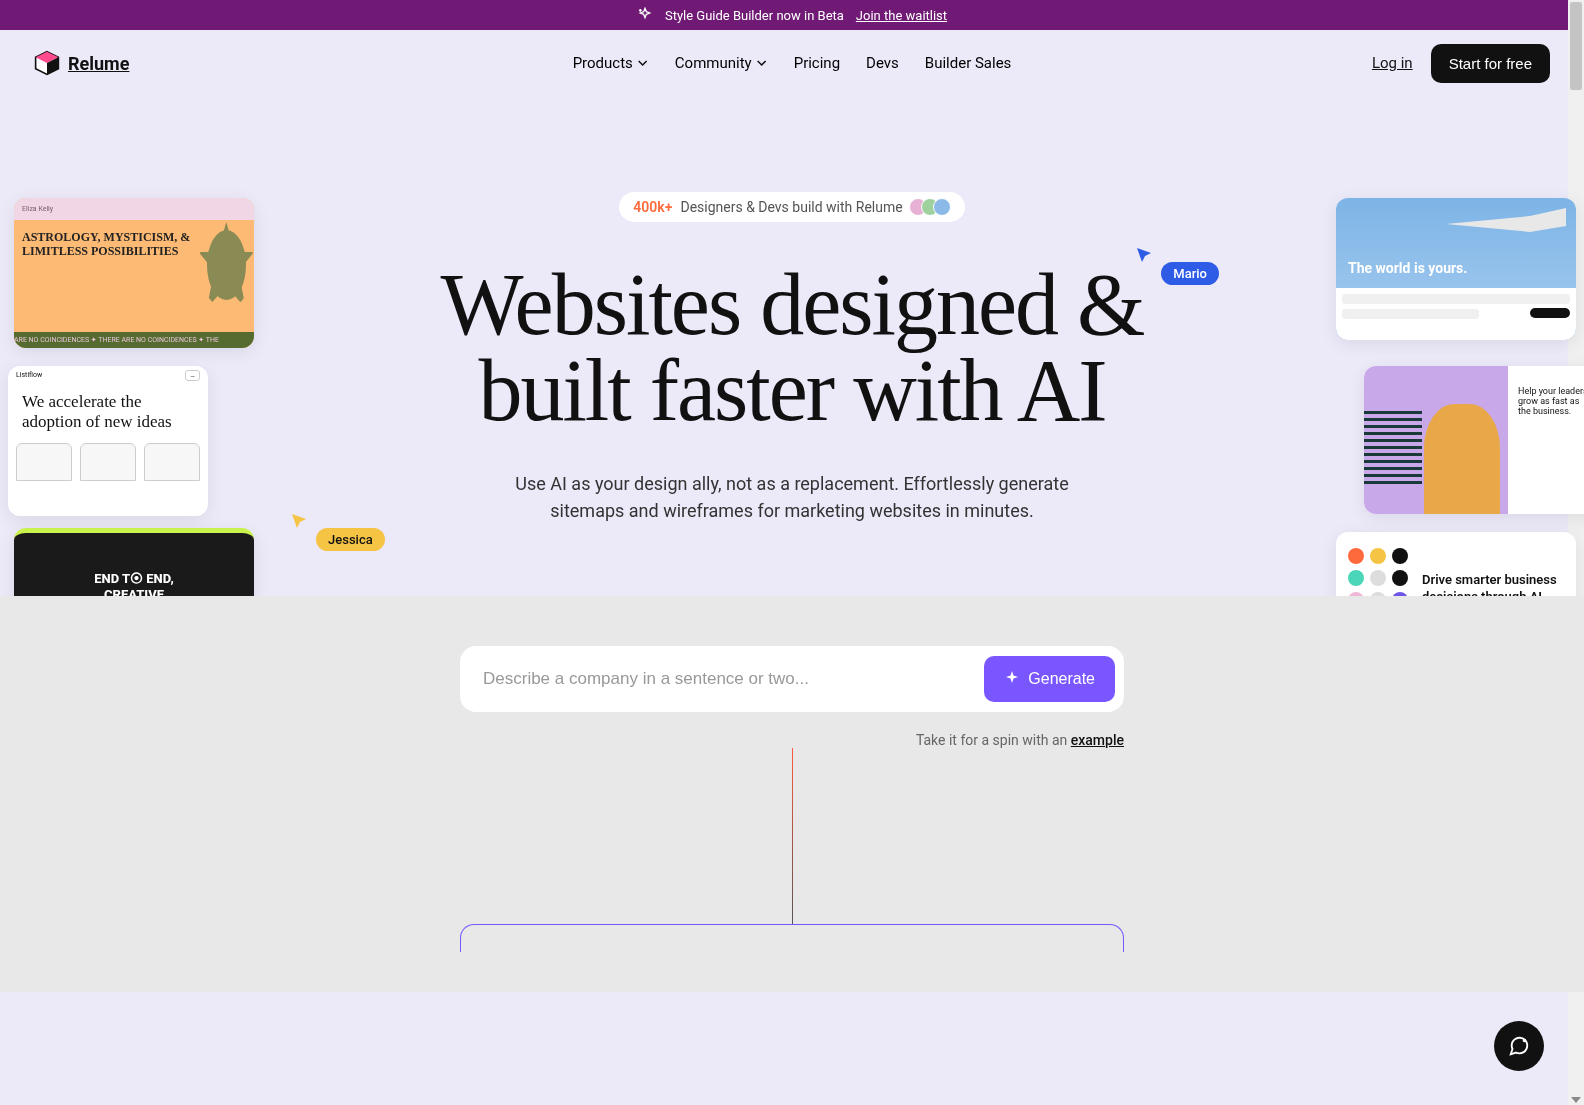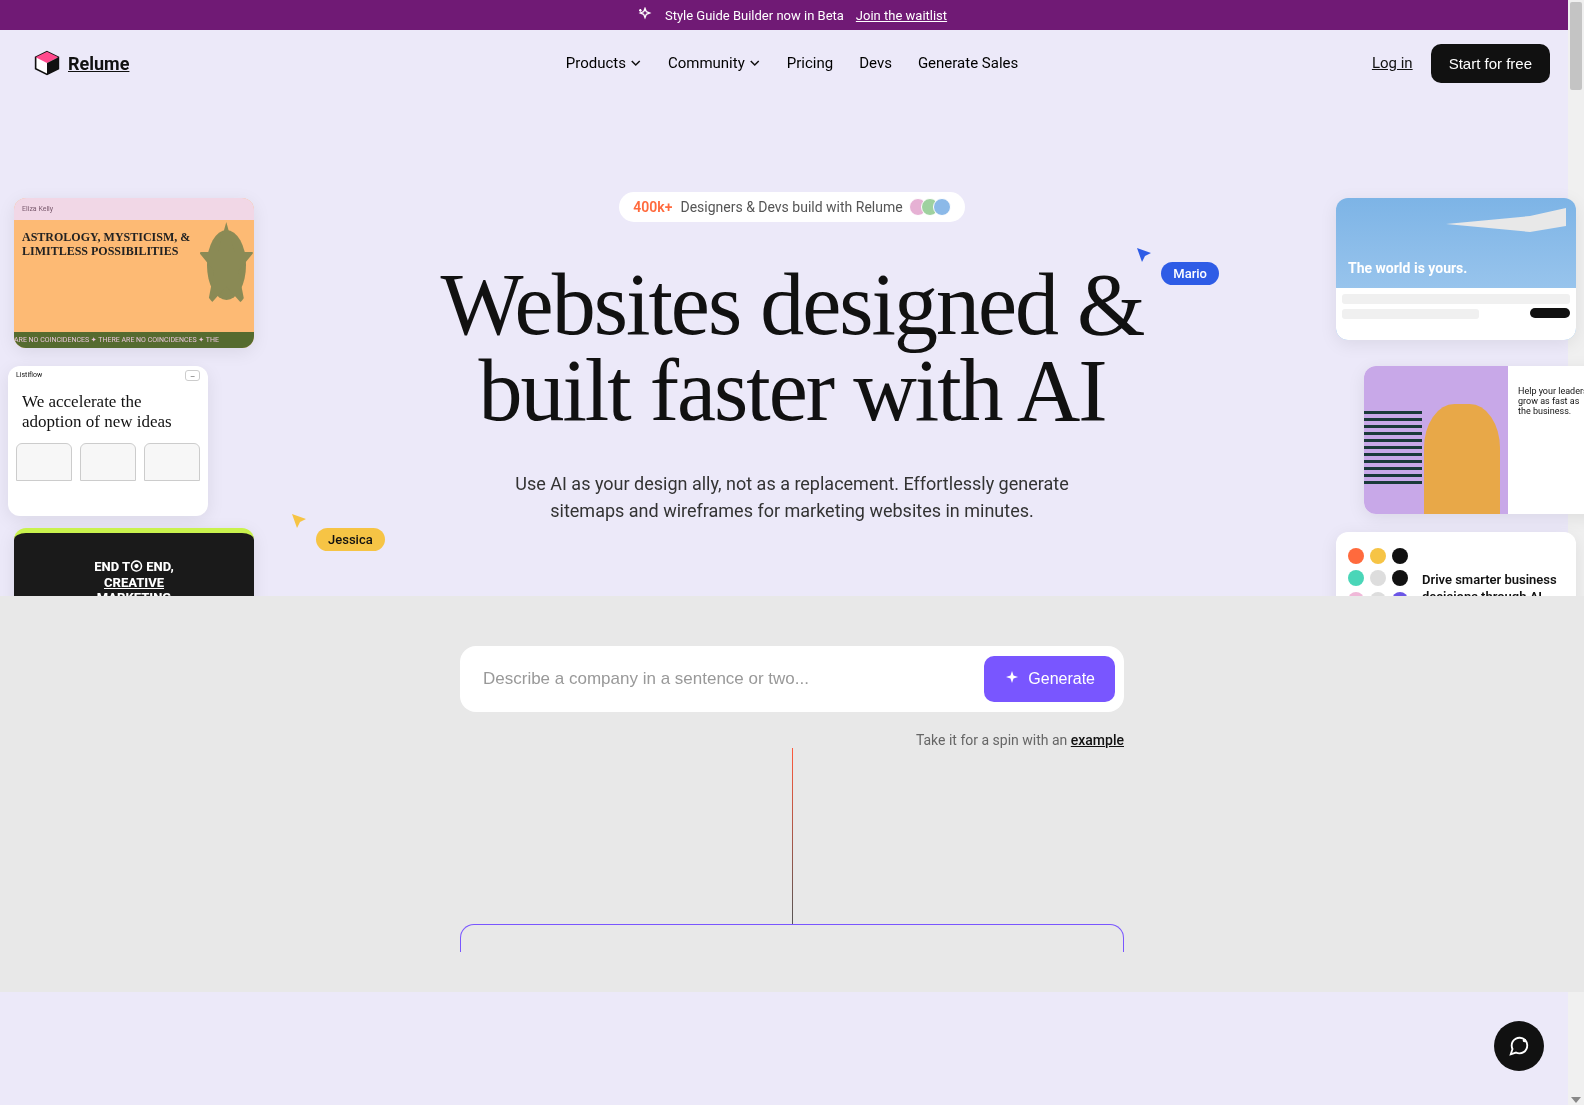--- a/index.html
+++ b/index.html
@@ -50,21 +50,21 @@
   .thumb.tl1 .flower{ position:absolute; inset:-8px; background:#8a8a55; border-radius:50%; clip-path:polygon(50% 0,65% 35%,100% 35%,72% 57%,85% 100%,50% 75%,15% 100%,28% 57%,0 35%,35% 35%);}
   .thumb.tl1 .marquee{position:absolute;bottom:0;left:0;right:0;height:16px;background:#556b2f;color:#e8c4d8;font-size:7px;display:flex;align-items:center;overflow:hidden;white-space:nowrap;}
 
   .thumb.tl2 { top:270px; left:8px; width:200px; height:150px; }
   .thumb.tl2 .head{height:18px;font-size:7px;display:flex;align-items:center;justify-content:space-between;padding:0 8px;}
   .thumb.tl2 .title{font-family:Georgia,serif;font-size:17px;line-height:1.15;padding:8px 14px;}
   .thumb.tl2 .phones{display:flex;gap:8px;padding:4px 8px 0;}
   .thumb.tl2 .phone{flex:1;height:38px;border:1px solid #ccc;border-radius:6px 6px 0 0;background:#f7f7f7;}
 
   .thumb.tl3 { top:432px; left:14px; width:240px; height:152px; background:#1a1a1a; border-top:5px solid #c9f24d;}
-  .thumb.tl3 .txt{color:#fff;text-align:center;font-weight:800;font-size:13px;padding-top:26px;line-height:1.2;}
+  .thumb.tl3 .txt{color:#fff;text-align:center;font-weight:800;font-size:13px;padding-top:38px;line-height:1.2;}
   .thumb.tl3 .under{text-decoration:underline;}
   .thumb.tl3 .btn{background:#b9a5f0;color:#111;font-size:7px;padding:3px 9px;border-radius:3px;display:inline-block;margin-top:10px;}
 
   .thumb.tr1 { top:102px; right:8px; width:240px; height:142px; background:linear-gradient(#7db4e6,#a7cdf0);}
   .thumb.tr1 .sky{height:90px;position:relative;}
   .thumb.tr1 .jet{position:absolute;right:10px;top:6px;width:120px;height:40px;background:#e8e8e8;clip-path:polygon(0 50%,70% 30%,100% 10%,100% 55%,70% 70%);}
   .thumb.tr1 .t{position:absolute;left:12px;bottom:12px;color:#fff;font-weight:700;font-size:14px;line-height:1.1;}
   .thumb.tr1 .bar{background:#fff;height:52px;border-radius:0 0 12px 12px;padding:6px;}
   .thumb.tr1 .row{height:10px;background:#f0f0f0;border-radius:3px;margin-bottom:4px;}
   .thumb.tr1 .pill{float:right;width:40px;height:10px;background:#111;border-radius:5px;}
@@ -150,21 +150,21 @@
         </svg>
     </div>
     <div class="nav-item">
       <span>Community</span>
       <svg viewBox="0 0 12 12">
           <path d="M2 4l4 4 4-4" stroke="#111" stroke-width="1.5" fill="none"></path>
         </svg>
     </div>
     <div class="nav-item">Pricing</div>
     <div class="nav-item">Devs</div>
-    <div class="nav-item">Generate Sales</div>
+    <div class="nav-item">Builder Sales</div>
   </div>
   <div class="header-right">
     <span class="login">Log in</span>
     <button class="cta-btn">Start for free</button>
   </div>
 </div>
 
 <div class="hero">
 
   <div class="thumb tl1">

